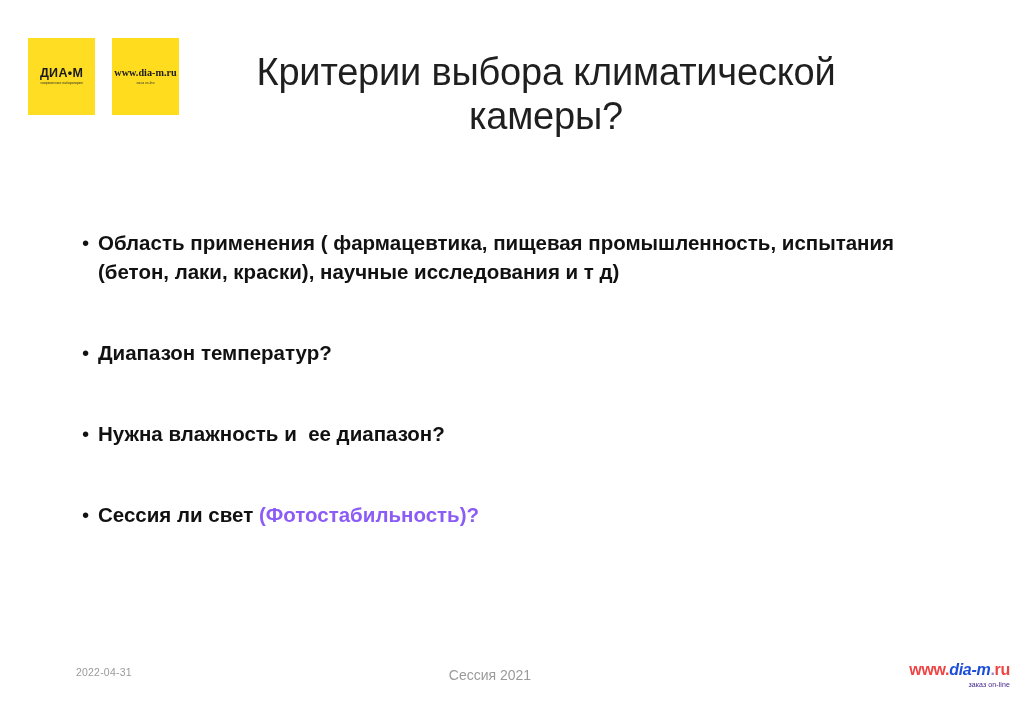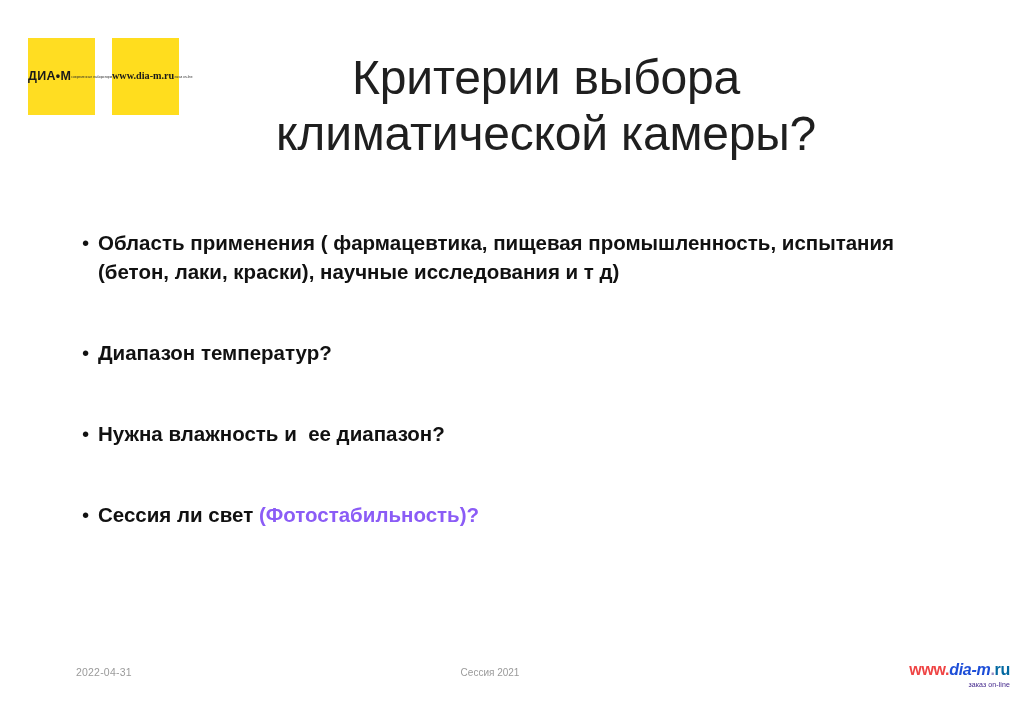--- a/index.html
+++ b/index.html
@@ -26,23 +26,23 @@
     top: 38px;
     display: flex;
     gap: 17px;
   }
   .logo-box {
     width: 67px;
     height: 77px;
     background: #ffdd22;
     position: relative;
     display: flex;
-    flex-direction: row;
+    flex-direction: column;
     align-items: center;
-    justify-content: flex-start;
+    justify-content: center;
   }
   .logo-box.second {
     background: #ffdd1e;
   }
   .logo-mark {
     font-family: "Liberation Sans", sans-serif;
     font-weight: bold;
     font-size: 12.5px;
     letter-spacing: 0.3px;
     color: #1a1a1a;
@@ -76,21 +76,21 @@
   }
 
   
   .title {
     position: absolute;
     left: 200px;
     top: 50px;
     width: 692px;
     text-align: center;
     font-family: "Liberation Sans", sans-serif;
-    font-size: 48px;
+    font-size: 38px;
     font-weight: normal;
     line-height: 1.16;
     color: #1f1f1f;
     letter-spacing: -0.2px;
   }
 
   
   .body-list {
     position: absolute;
     left: 78px;
@@ -136,41 +136,41 @@
     color: #9a9a9a;
     letter-spacing: 0.2px;
   }
   .footer-center {
     position: absolute;
     left: 0;
     top: 667px;
     width: 980px;
     text-align: center;
     font-family: "Liberation Sans", sans-serif;
-    font-size: 10px;
+    font-size: 14px;
     color: #9a9a9a;
   }
   .footer-logo {
     position: absolute;
     right: 14px;
     top: 662px;
     text-align: right;
     line-height: 1;
   }
   .footer-logo .fl-main {
     font-family: "Liberation Sans", sans-serif;
     font-weight: bold;
     font-size: 16px;
     letter-spacing: -0.3px;
     white-space: nowrap;
   }
   .fl-www { color: #ef4444; }
   .fl-dot { color: #9b8ec4; }
   .fl-dia { color: #1d4ed8; font-style: italic; }
-  .fl-ru  { color: #0369a1; }
+  .fl-ru  { color: #ef4444; }
   .footer-logo .fl-sub {
     font-family: "Liberation Sans", sans-serif;
     font-size: 7px;
     color: #3b1e87;
     margin-top: 3px;
     letter-spacing: 0.1px;
     white-space: nowrap;
   }
 </style>
 </head>

